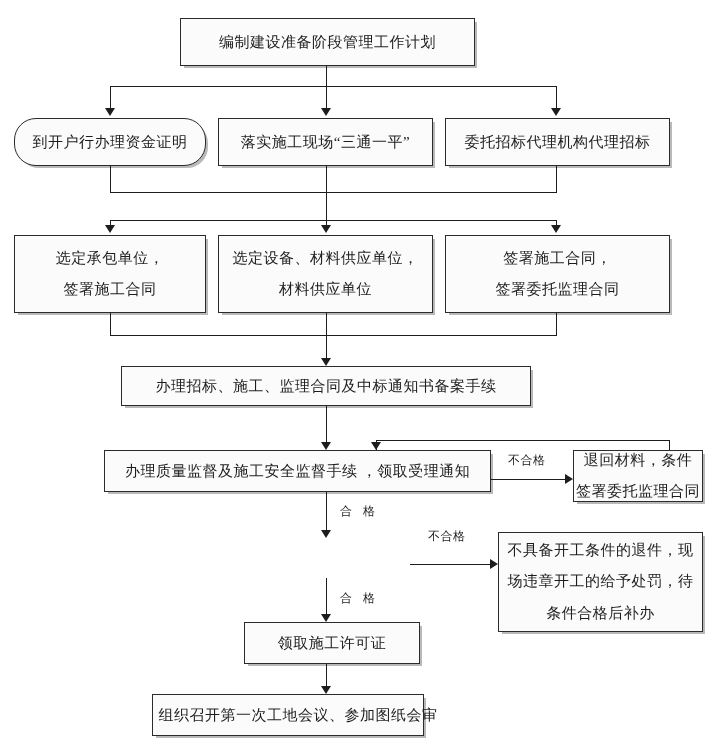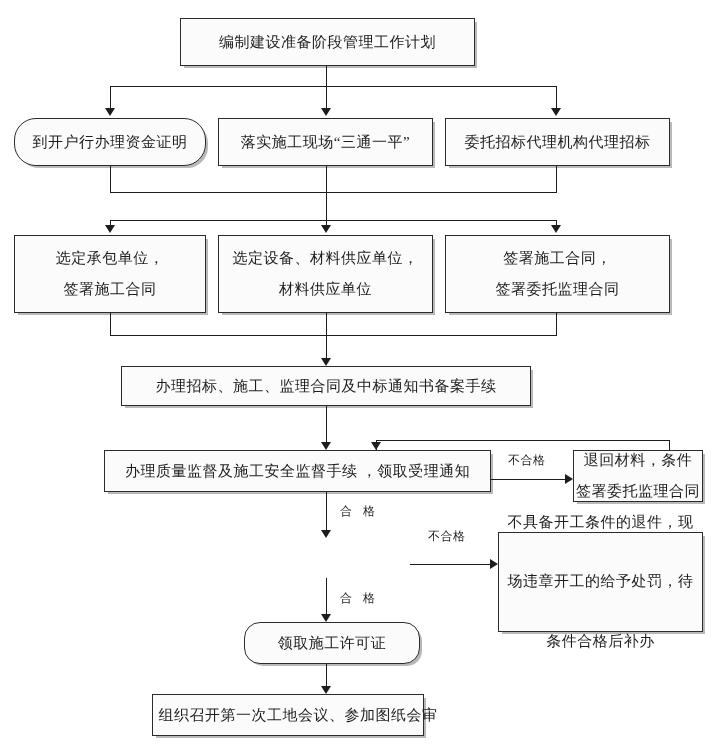--- a/index.html
+++ b/index.html
@@ -169,31 +169,31 @@
 
   <div class="vline" style="left:326px; top:492px; height:40px;"></div>
   <div class="arrow-d" style="left:321px; top:530px;"></div>
   <div class="elabel spaced" style="left:340px; top:503px;">合 格</div>
 
 
   <div class="hline" style="left:410px; top:564px; width:82px;"></div>
   <div class="arrow-r" style="left:490px; top:559px;"></div>
   <div class="elabel" style="left:428px; top:528px;">不合格</div>
 
-  <div class="node multi" style="left:498px; top:532px; width:205px; height:100px;gap:28px;">
+  <div class="node multi" style="left:498px; top:532px; width:205px; height:100px;">
     <span class="ln">不具备开工条件的退件，现</span>
     <span class="ln">场违章开工的给予处罚，待</span>
     <span class="ln">条件合格后补办</span>
   </div>
 
   <div class="vline" style="left:326px; top:578px; height:38px;"></div>
   <div class="arrow-d" style="left:321px; top:614px;"></div>
   <div class="elabel spaced" style="left:340px; top:590px;">合 格</div>
 
-  <div class="node" style="left:244px; top:622px; width:176px; height:42px;border-radius:16px;">
+  <div class="node" style="left:244px; top:622px; width:176px; height:42px;">
     <span class="ln">领取施工许可证</span>
   </div>
 
   <div class="vline" style="left:326px; top:664px; height:24px;"></div>
   <div class="arrow-d" style="left:321px; top:686px;"></div>
 
   <div class="node" style="left:152px; top:694px; width:272px; height:42px;padding-left:20px;">
     <span class="ln">组织召开第一次工地会议、参加图纸会审</span>
   </div>
 

